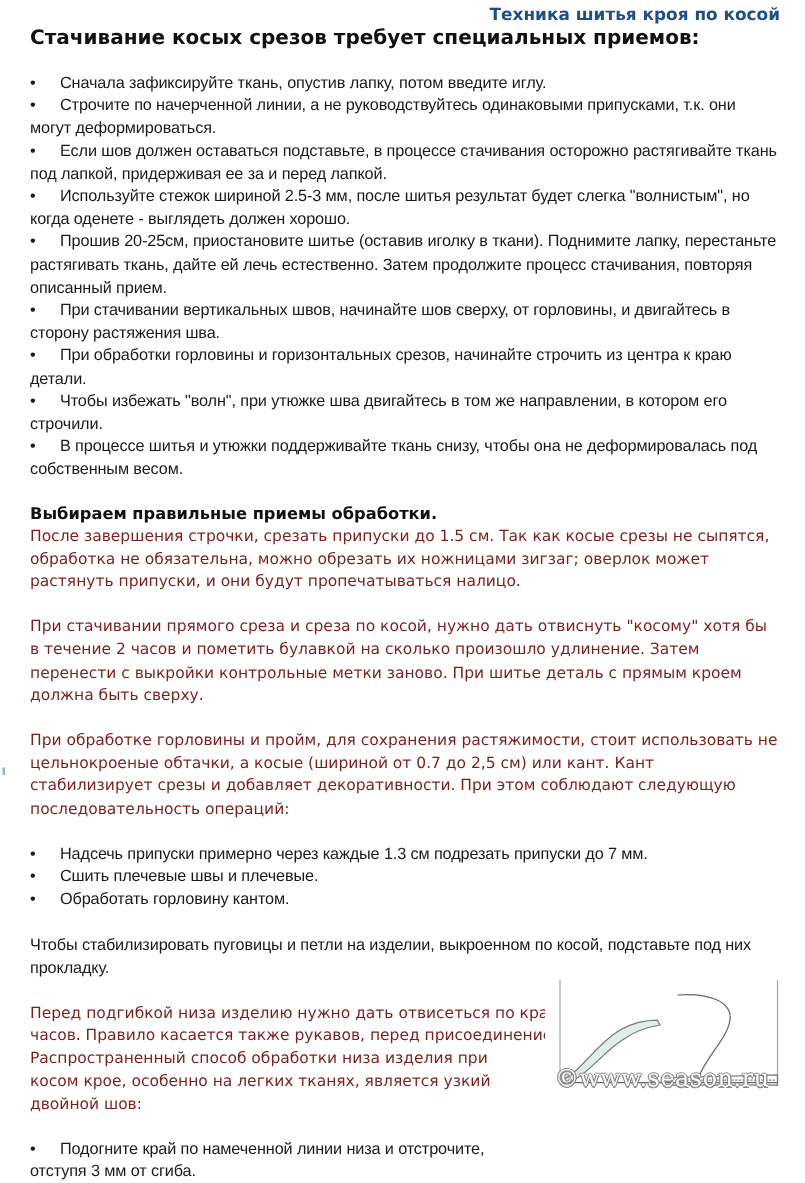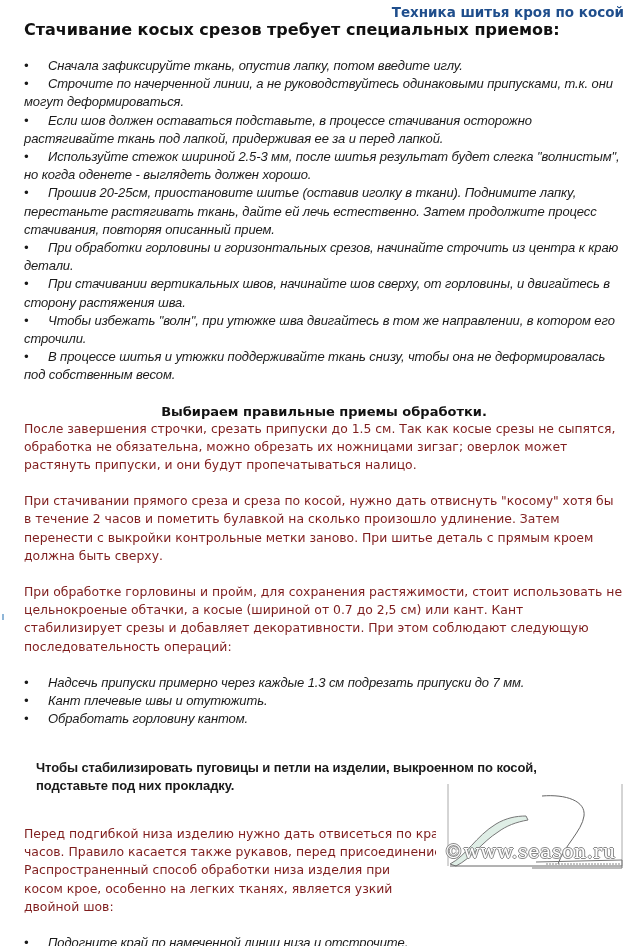--- a/index.html
+++ b/index.html
@@ -13,40 +13,39 @@
       color: #1f4e8c; line-height: 17px; margin: 0; text-align: right;
     }
     .subtitle {
       font-weight: bold; font-size: 16px; color: #111; line-height: 18px; margin: 0 0 18px 0;
     }
     .narrow {
       font-family: "Liberation Sans", sans-serif; font-size: 13px; line-height: 18.2px;
       color: #1a1a1a; letter-spacing: -0.1px;
     }
     ul.bullets { list-style: none; margin: 0; padding: 0; }
-    ul.bullets li { position: relative; padding-left: 0; font-style: italic; }
+    ul.bullets li { position: relative; padding-left: 0; }
     ul.bullets li .bul {
       display: inline-block; width: 24px; text-indent: 0;
     }
     .h2 {
       font-weight: bold; font-size: 13px; color: #111; line-height: 17px; margin: 0;
       font-family: "DejaVu Sans", sans-serif;
-      text-align: center;
     }
     .wide {
       font-family: "DejaVu Sans", sans-serif; font-size: 12.4px; line-height: 18.2px; color: #7f1d1d;
       margin: 0;
     }
     .gap { height: 18px; }
     .img-box {
       position: absolute; left: 436px; top: 776px; width: 196px; height: 104px; background: #fff;
     }
     .img-box svg { width: 100%; height: 100%; }
     .wm {
-      position: absolute; left: 8px; bottom: 18px; font-family: "DejaVu Serif", serif;
+      position: absolute; left: 8px; bottom: 6px; font-family: "DejaVu Serif", serif;
       font-size: 19px; color: #ffffff; letter-spacing: 0.5px;
       text-shadow: 1px 0 0 #888, -1px 0 0 #888, 0 1px 0 #888, 0 -1px 0 #888;
     }
     .marker {
       position: absolute; left: 2px; top: 614px; width: 2px; height: 6px; background: #8fb6d8;
     }
   </style>
 </head>
 <body>
 
@@ -55,44 +54,44 @@
 <div class="page">
   <h1 class="title">Техника шитья кроя по косой</h1>
   <h2 class="subtitle">Стачивание косых срезов требует специальных приемов:</h2>
 
   <ul class="bullets narrow" id="list1">
       <li><span class="bul">•</span><span>Сначала зафиксируйте ткань, опустив лапку, потом введите иглу.</span></li>
       <li><span class="bul">•</span><span>Строчите по начерченной линии, а не руководствуйтесь одинаковыми припусками, т.к. они могут деформироваться.</span></li>
       <li><span class="bul">•</span><span>Если шов должен оставаться подставьте, в процессе стачивания осторожно растягивайте ткань под лапкой, придерживая ее за и перед лапкой.</span></li>
       <li><span class="bul">•</span><span>Используйте стежок шириной 2.5-3 мм, после шитья результат будет слегка "волнистым", но когда оденете - выглядеть должен хорошо.</span></li>
       <li><span class="bul">•</span><span>Прошив 20-25см, приостановите шитье (оставив иголку в ткани). Поднимите лапку, перестаньте растягивать ткань, дайте ей лечь естественно. Затем продолжите процесс стачивания, повторяя описанный прием.</span></li>
+      <li><span class="bul">•</span><span>При стачивании вертикальных швов, начинайте шов сверху, от горловины, и двигайтесь в сторону растяжения шва.</span></li>
       <li><span class="bul">•</span><span>При обработки горловины и горизонтальных срезов, начинайте строчить из центра к краю детали.</span></li>
-      <li><span class="bul">•</span><span>При стачивании вертикальных швов, начинайте шов сверху, от горловины, и двигайтесь в сторону растяжения шва.</span></li>
       <li><span class="bul">•</span><span>Чтобы избежать "волн", при утюжке шва двигайтесь в том же направлении, в котором его строчили.</span></li>
       <li><span class="bul">•</span><span>В процессе шитья и утюжки поддерживайте ткань снизу, чтобы она не деформировалась под собственным весом.</span></li>
     </ul>
 
   <div class="gap"></div>
 
   <h3 class="h2">Выбираем правильные приемы обработки.</h3>
   <p class="wide">После завершения строчки, срезать припуски до 1.5 см. Так как косые срезы не сыпятся, обработка не обязательна, можно обрезать их ножницами зигзаг; оверлок может растянуть припуски, и они будут пропечатываться налицо.</p>
   <div class="gap"></div>
   <p class="wide">При стачивании прямого среза и среза по косой, нужно дать отвиснуть "косому" хотя бы в течение 2 часов и пометить булавкой на сколько произошло удлинение. Затем перенести с выкройки контрольные метки заново. При шитье деталь с прямым кроем должна быть сверху.</p>
   <div class="gap"></div>
   <p class="wide">При обработке горловины и пройм, для сохранения растяжимости, стоит использовать не цельнокроеные обтачки, а косые (шириной от 0.7 до 2,5 см) или кант. Кант стабилизирует срезы и добавляет декоративности. При этом соблюдают следующую последовательность операций:</p>
   <div class="gap"></div>
 
   <ul class="bullets narrow" id="list2">
       <li><span class="bul">•</span><span>Надсечь припуски примерно через каждые 1.3 см подрезать припуски до 7 мм.</span></li>
-      <li><span class="bul">•</span><span>Кант плечевые швы и отутюжить.</span></li>
+      <li><span class="bul">•</span><span>Сшить плечевые швы и плечевые.</span></li>
       <li><span class="bul">•</span><span>Обработать горловину кантом.</span></li>
     </ul>
 
   <div class="gap"></div>
-  <p class="narrow" style="margin:12px;font-weight:bold;">Чтобы стабилизировать пуговицы и петли на изделии, выкроенном по косой, подставьте под них прокладку.</p>
+  <p class="narrow" style="margin:0;">Чтобы стабилизировать пуговицы и петли на изделии, выкроенном по косой, подставьте под них прокладку.</p>
   <div class="gap"></div>
   <p class="wide">Перед подгибкой низа изделию нужно дать отвисеться по крайней мере в течении 24 часов. Правило касается также рукавов, перед присоединением манжет.</p>
   <p class="wide" style="width:400px;">Распространенный способ обработки низа изделия при косом крое, особенно на легких тканях, является узкий двойной шов:</p>
   <div class="gap"></div>
 
   <ul class="bullets narrow" id="list3">
       <li style="width: 400px;"><span class="bul">•</span><span>Подогните край по намеченной линии низа и отстрочите, отступя 3 мм от сгиба.</span></li>
     </ul>
 </div>
 

